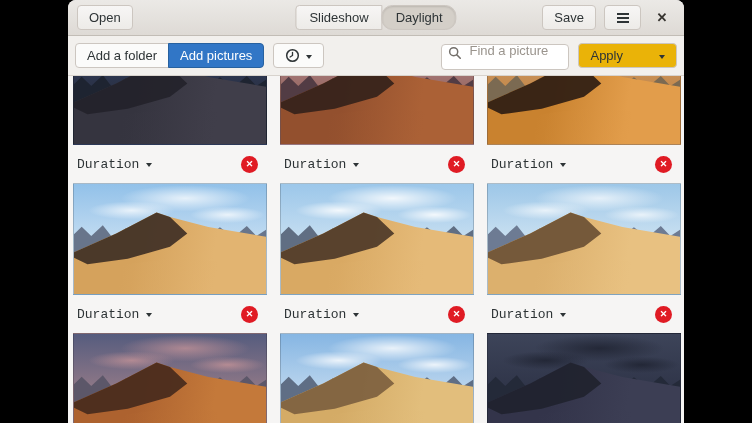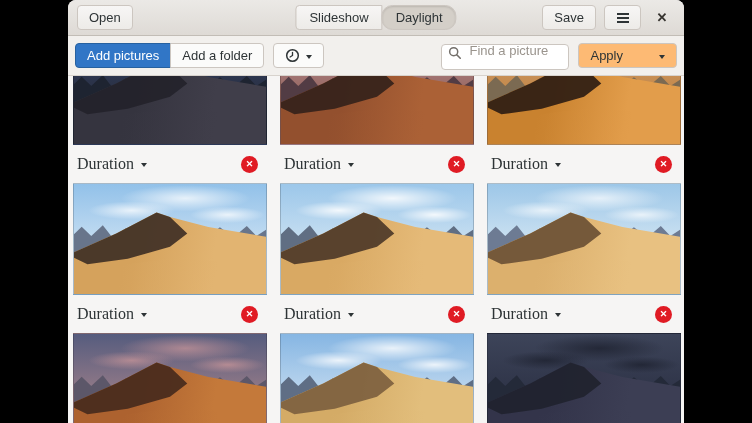--- a/index.html
+++ b/index.html
@@ -59,21 +59,21 @@
     radial-gradient(26% 10% at 80% 28%, var(--clouds) 0%, transparent 75%); }
   .mtn { left:0; right:0; top:36%; height:28%; background:var(--mtn);
     clip-path:polygon(0 35%,4% 10%,9% 40%,15% 5%,20% 45%,27% 15%,33% 50%,42% 20%,52% 55%,60% 18%,68% 50%,76% 12%,83% 45%,90% 8%,95% 40%,100% 20%,100% 100%,0 100%); }
   .dune { inset:0; background:linear-gradient(100deg, var(--sand) 35%, var(--sandhi) 72%);
     clip-path:polygon(0 62%,22% 45%,43% 26%,50% 30%,70% 39%,100% 48%,100% 100%,0 100%); }
   .shadow { inset:0; background:var(--shadow); opacity:.93;
     clip-path:polygon(43% 26%,50% 30%,59% 45%,50% 57%,28% 68%,7% 73%,0 67%,0 62%,22% 45%); }
   .fore { inset:0; background:linear-gradient(100deg, var(--sand) 30%, var(--sandhi) 75%); opacity:.55;
     clip-path:polygon(0 100%,0 84%,22% 74%,50% 68%,78% 70%,100% 76%,100% 100%); }
   .cellbar { height:38px; display:flex; align-items:center; justify-content:space-between; padding:0 9px 0 4px; }
-  .duration-btn { background:none; border:none; font-size:16px; color:#2e3436; font-family:Liberation Serif, serif;
+  .duration-btn { background:none; border:none; font-size:13px; color:#2e3436; font-family:Liberation Mono, monospace;
     display:flex; align-items:center; gap:7px; }
   .delete-btn { width:17px; height:17px; border-radius:50%; background:#e01b24; border:none;
     color:#fff; font-size:9px; font-weight:bold; line-height:1;
     display:flex; align-items:center; justify-content:center; }
 
   
   .statusbar { height:31px; flex:0 0 31px; background:#f1efec; border-top:1px solid #d5d0ca;
     display:flex; align-items:center; padding:0 10px; font-size:13px; color:#302e2b; }
 </style>
 </head>
@@ -95,43 +95,43 @@
         <span class="bars"></span>
       </button>
       <button class="close-btn">
         <span>✕</span>
       </button>
     </div>
   </div>
 
   <div class="toolbar">
     <div class="linked">
+      <button class="btn" style="background:#fbfbfa;">Add a folder</button>
       <button class="btn suggested">Add pictures</button>
-      <button class="btn" style="background:#fbfbfa;">Add a folder</button>
     </div>
 
     <button class="btn" style="background:#fbfbfa;">
       <svg width="15" height="15" viewBox="0 0 16 16">
         <circle cx="8" cy="8" r="6.2" fill="none" stroke="#2e3436" stroke-width="1.6"></circle>
         <path d="M8 4.6 V8 L5.4 9.6" fill="none" stroke="#2e3436" stroke-width="1.4" stroke-linecap="round"></path>
       </svg>
       <span class="caret"></span>
     </button>
 
     <div class="spacer"></div>
 
     <div class="search-wrap">
       <svg class="search-icon" width="14" height="14" viewBox="0 0 16 16">
         <circle cx="6.5" cy="6.5" r="4.6" fill="none" stroke="#736f6a" stroke-width="1.7"></circle>
         <path d="M10 10 L14 14" stroke="#736f6a" stroke-width="1.8" stroke-linecap="round"></path>
       </svg>
       <input class="search-input" type="text" placeholder="Find a picture" style="">
     </div>
 
-    <button class="btn" style="background:#fdba74;gap:36px;">
+    <button class="btn" style="background:#eab308;gap:36px;">
       <span>Apply</span>
       <span class="caret"></span>
     </button>
   </div>
 
   <div class="content">
     <div class="grid" id="grid">
   <div class="cell">
     <div class="thumb" style="--skyt: #36456b; --skyb: #272c3c; --mtn: #1e2431; --sand: #35343f; --sandhi: #403e4a; --shadow: #24222b; --clouds: transparent;">
       <div class="clouds"></div>

